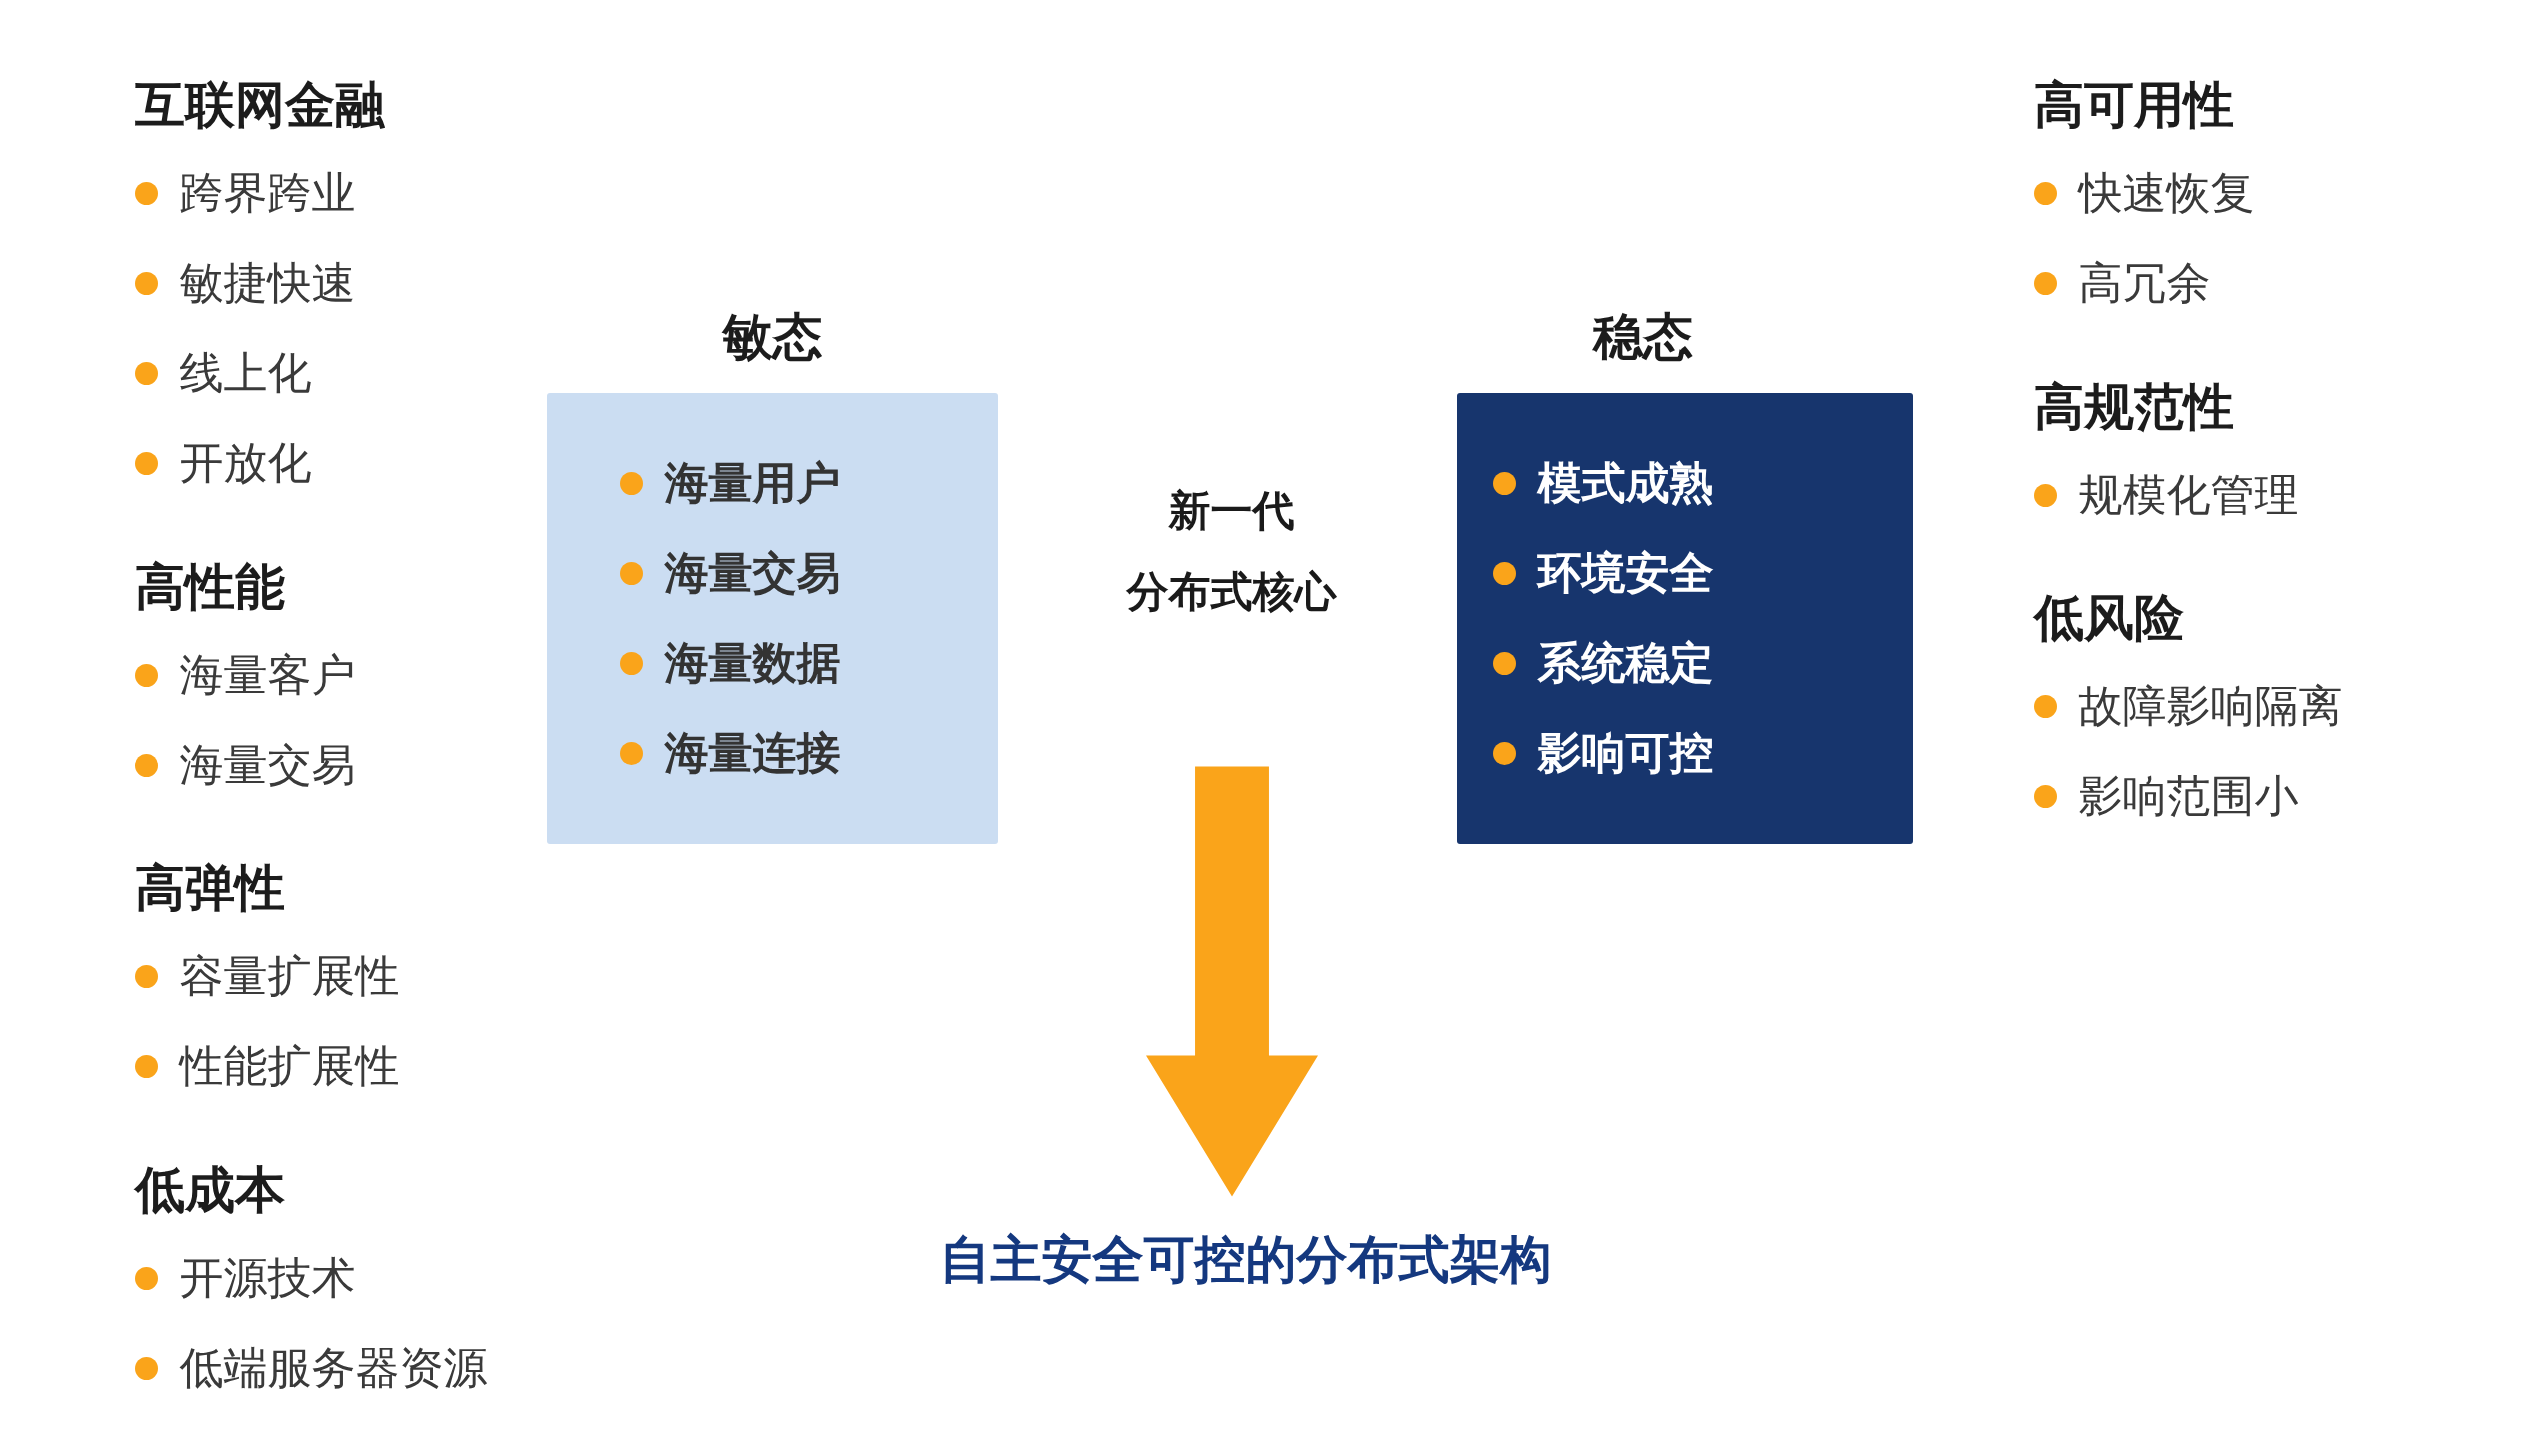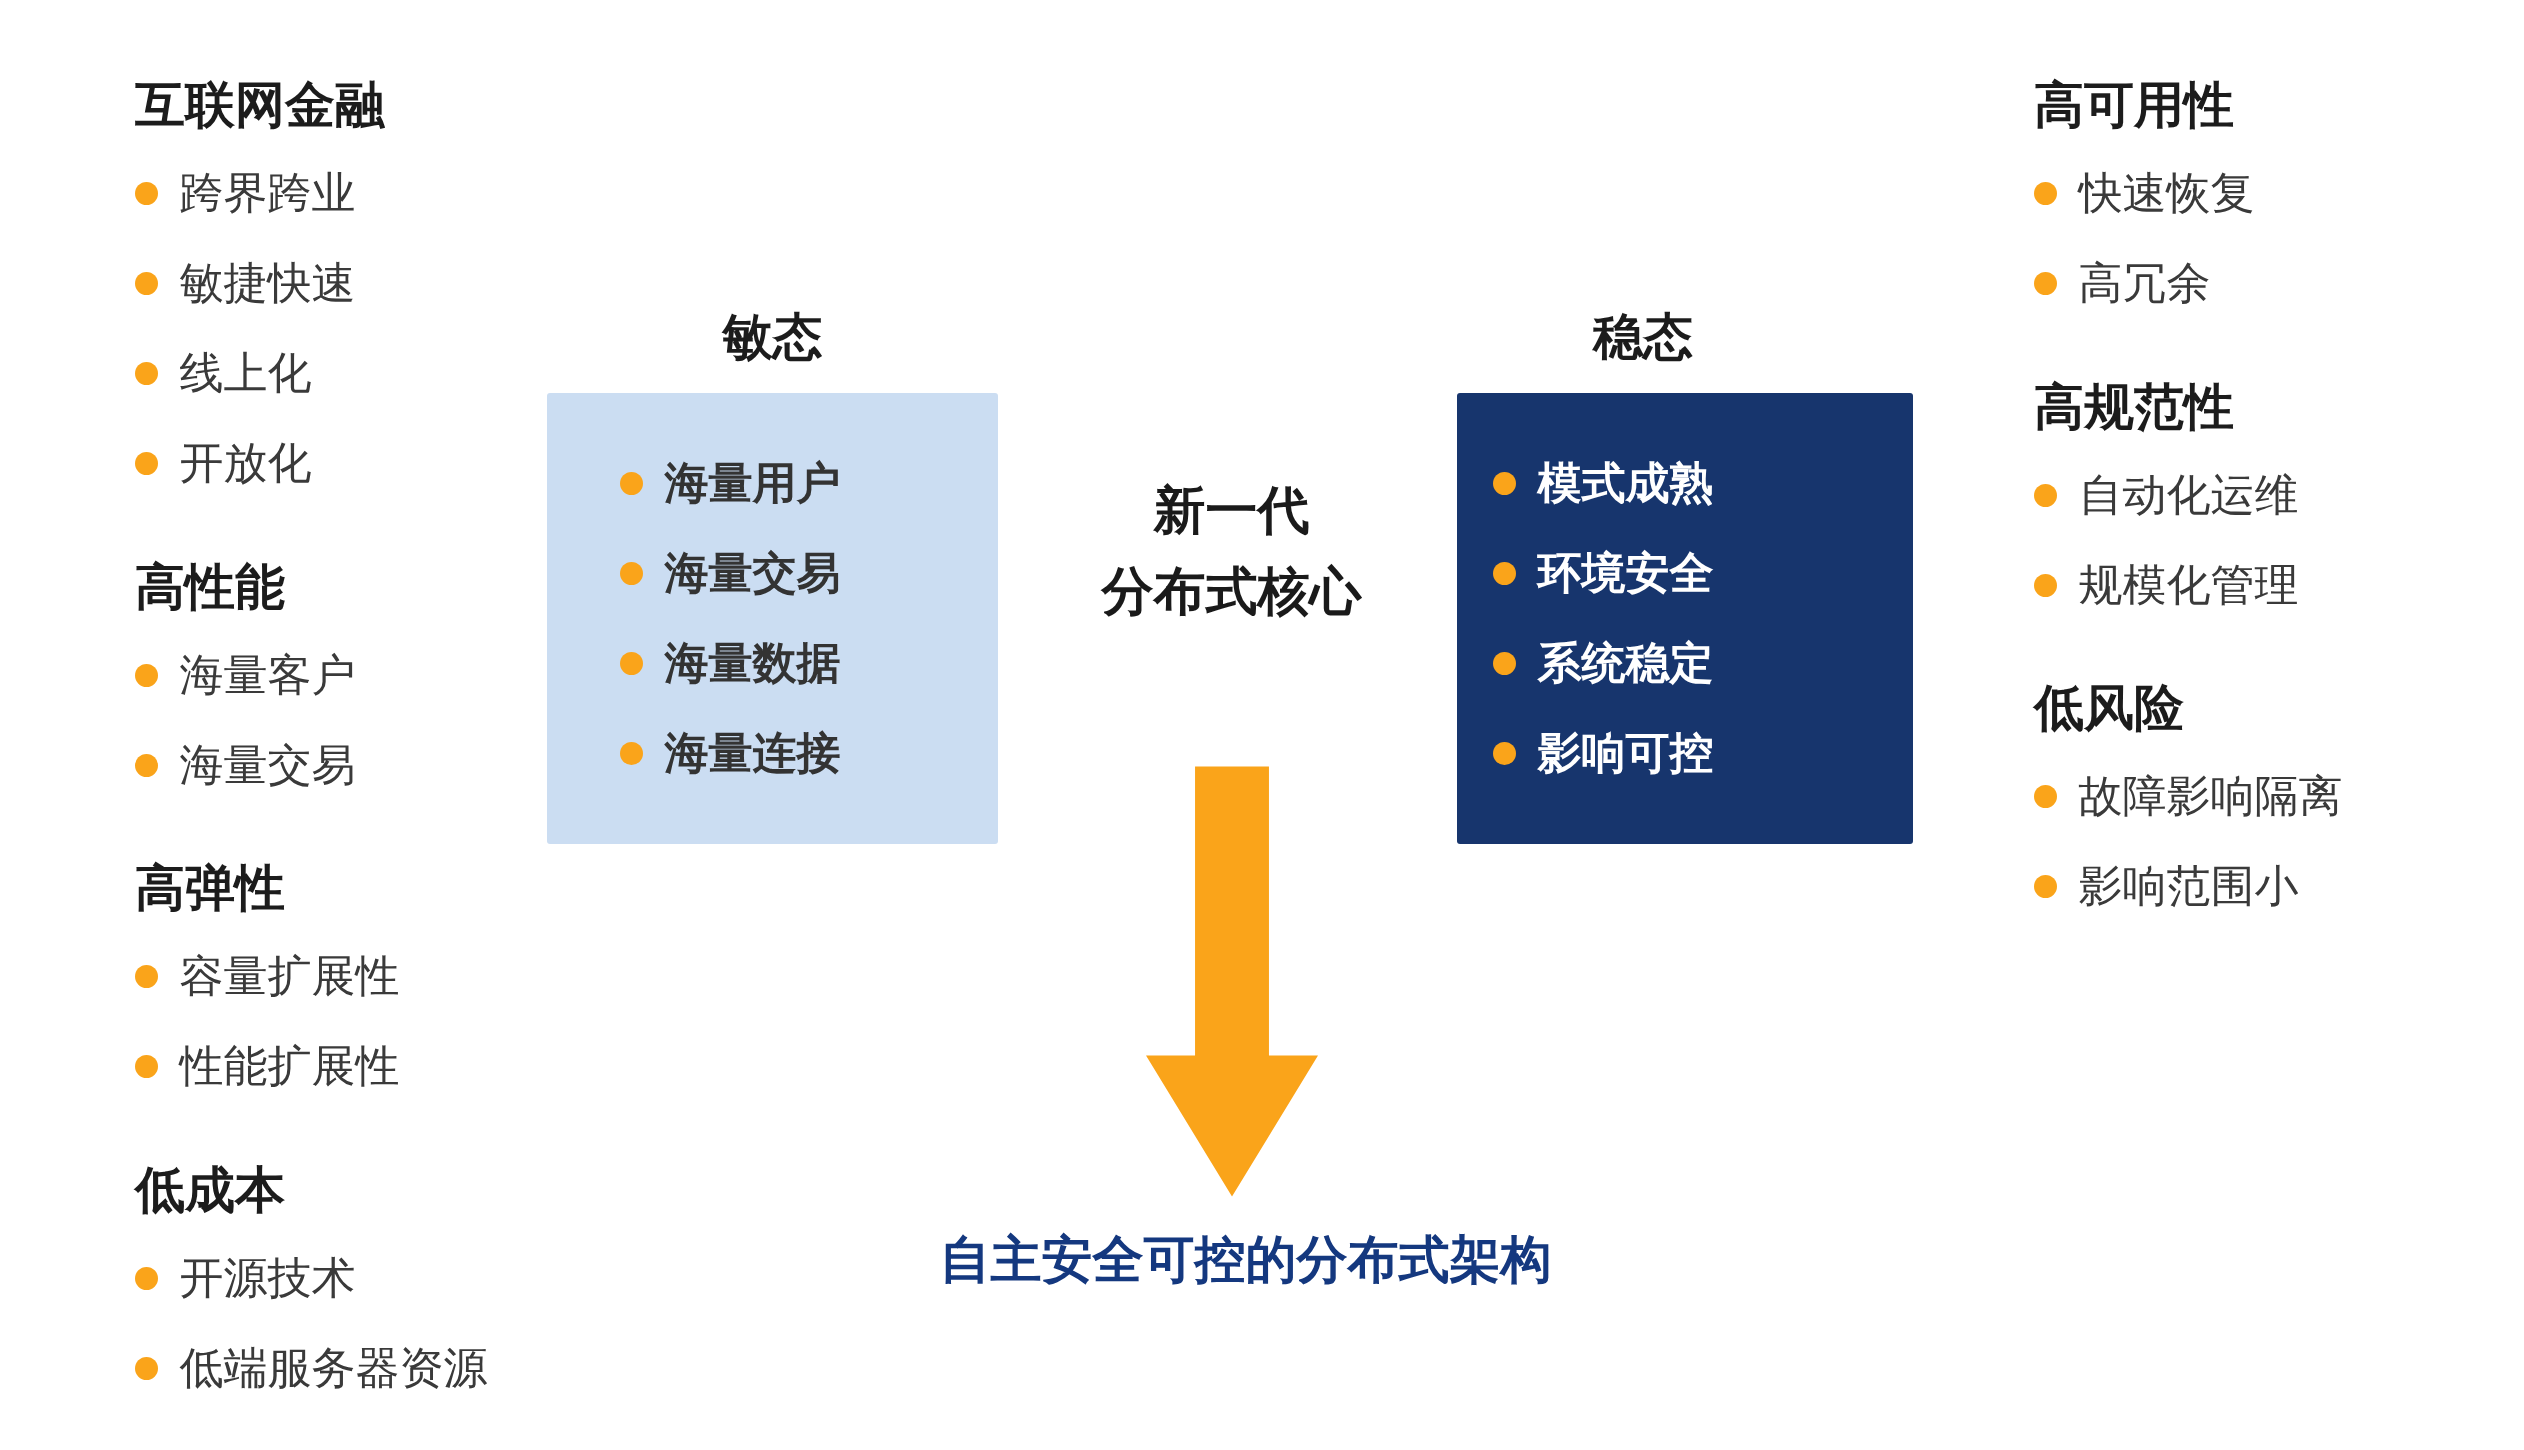--- a/index.html
+++ b/index.html
@@ -109,21 +109,21 @@
     font-weight: 700;
   }
 
   
   .center-title {
     position: absolute;
     left: 996px;
     top: 434px;
     width: 471px;
     text-align: center;
-    font-size: 52px;
+    font-size: 42px;
     font-weight: 700;
     color: #1a1a1a;
     line-height: 81px;
   }
 
   
   .down-arrow {
     position: absolute;
     left: 1146px;
     top: 730px;
@@ -285,24 +285,20 @@
             <span>高冗余</span>
           </li>
       </ul>
     </section>
 
     <section>
       <h2 class="group-heading">高规范性</h2>
       <ul class="bullet-list">
         <li>
             <span class="dot"></span>
-            <span>自动化运维</span>
-          </li>
-        <li>
-            <span class="dot"></span>
             <span>规模化管理</span>
           </li>
       </ul>
     </section>
 
     <section>
       <h2 class="group-heading">低风险</h2>
       <ul class="bullet-list">
         <li>
             <span class="dot"></span>

